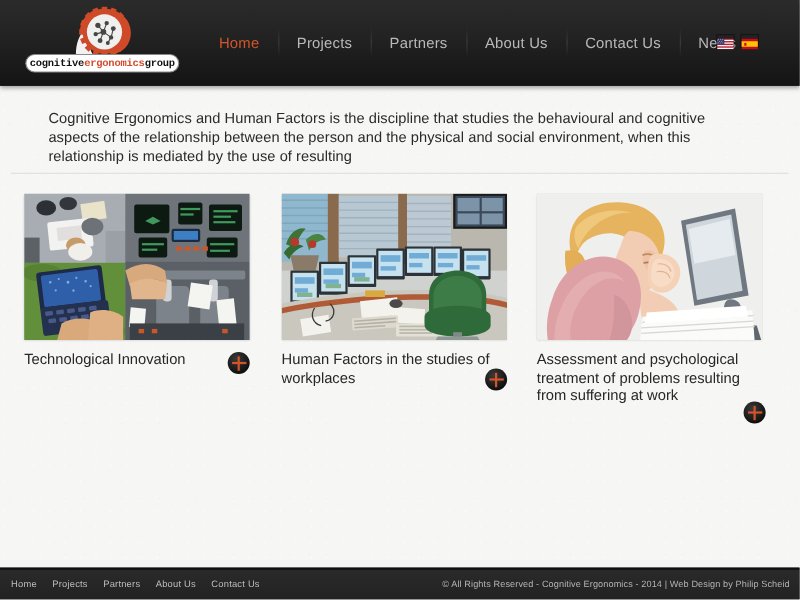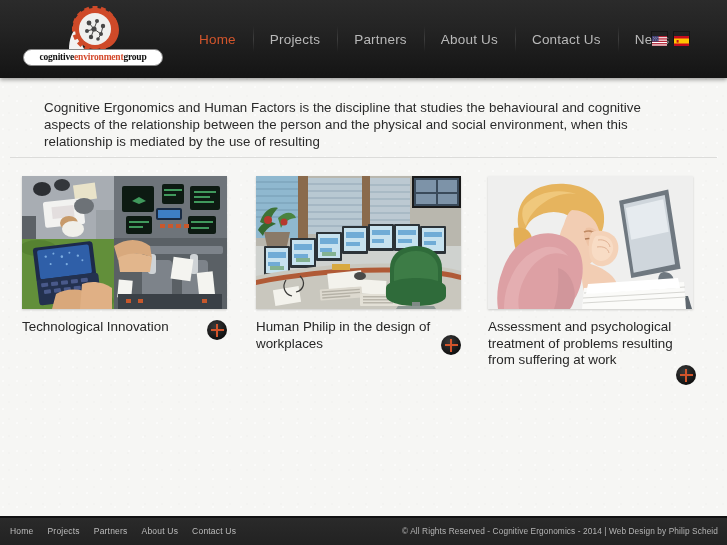--- a/index.html
+++ b/index.html
@@ -79,21 +79,21 @@
     box-sizing: border-box;
     display: flex;
     align-items: center;
     justify-content: center;
     letter-spacing: -0.2px;
     white-space: nowrap;
   }
   .logo-wordmark span {
     font-size: 9.5px;
     font-weight: bold;
-    font-family: Liberation Serif, serif;
+    font-family: Liberation Mono, monospace;
     line-height: 1;
   }
   .wm-cog { color: #111; }
   .wm-erg { color: #d3492c; }
   .wm-grp { color: #111; text-align: right; }
 
   
   .nav {
     position: absolute;
     left: 185px;
@@ -310,21 +310,21 @@
               <circle cx="28" cy="27" r="2"></circle>
               <circle cx="18" cy="30" r="2.2"></circle>
               <circle cx="25" cy="32" r="1.8"></circle>
               <path d="M16 16 L21 22 L28 27 M24 14 L21 22 M30 19 L28 27 M14 24 L21 22 M18 30 L21 22 M25 32 L28 27" stroke="#2a2a2a" stroke-width="1" fill="none"></path>
             </g>
           </g>
         </svg>
       </div>
       <div class="logo-wordmark">
         <span class="wm-cog">cognitive</span>
-          <span class="wm-erg">environment</span>
+          <span class="wm-erg">ergonomics</span>
           <span class="wm-grp">group</span>
       </div>
     </div>
 
     <div class="nav">
       <div class="nav-item active">Home</div>
       <div class="nav-item">Projects</div>
       <div class="nav-item">Partners</div>
       <div class="nav-item">About Us</div>
       <div class="nav-item">Contact Us</div>
@@ -613,21 +613,21 @@
         <g>
           <path d="M134 92 C134 78 146 70 160 70 C174 70 186 78 186 92 L186 108 C186 116 176 122 160 122 C144 122 134 116 134 108 Z" fill="#2f6b3a"></path>
           <path d="M138 94 C138 82 148 75 160 75 C172 75 182 82 182 94 L182 106 C182 113 173 118 160 118 C147 118 138 113 138 106 Z" fill="#3d7c46"></path>
           <path d="M130 112 C130 106 144 102 160 102 C176 102 190 106 190 112 L190 120 C190 126 176 130 160 130 C144 130 130 126 130 120 Z" fill="#2f6b3a"></path>
           <rect x="156" y="126" width="8" height="7" fill="#7f8a86"></rect>
           <path d="M140 133 L180 133 L178 130 L142 130 Z" fill="#8d9894"></path>
         </g>
       </svg>
     </div>
     <div class="card-caption">
-      <span>Human Philip in the design of workplaces</span>
+      <span>Human Factors in the studies of workplaces</span>
     </div>
   </div>
 
   <div class="card card-3">
     <div class="card-img">
       <svg width="205" height="133" viewBox="0 0 205 133" xmlns="http://www.w3.org/2000/svg">
         <rect width="205" height="133" fill="#efefee"></rect>
 
         <path d="M30 40 C32 18 52 6 78 8 C104 10 118 26 116 46 C115 58 108 68 98 72 C96 60 92 48 84 42 C74 34 58 34 46 42 C40 46 36 54 35 62 C31 56 29 48 30 40 Z" fill="#e6b45e"></path>
         <path d="M26 52 C24 70 30 86 42 94 C46 84 46 72 44 62 C42 54 36 50 26 52 Z" fill="#e3ae55"></path>

